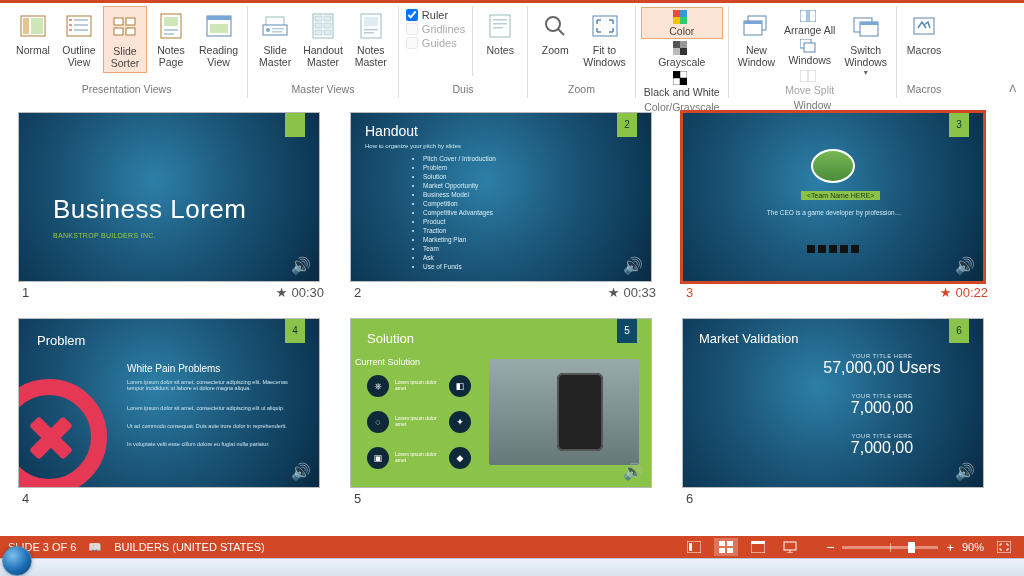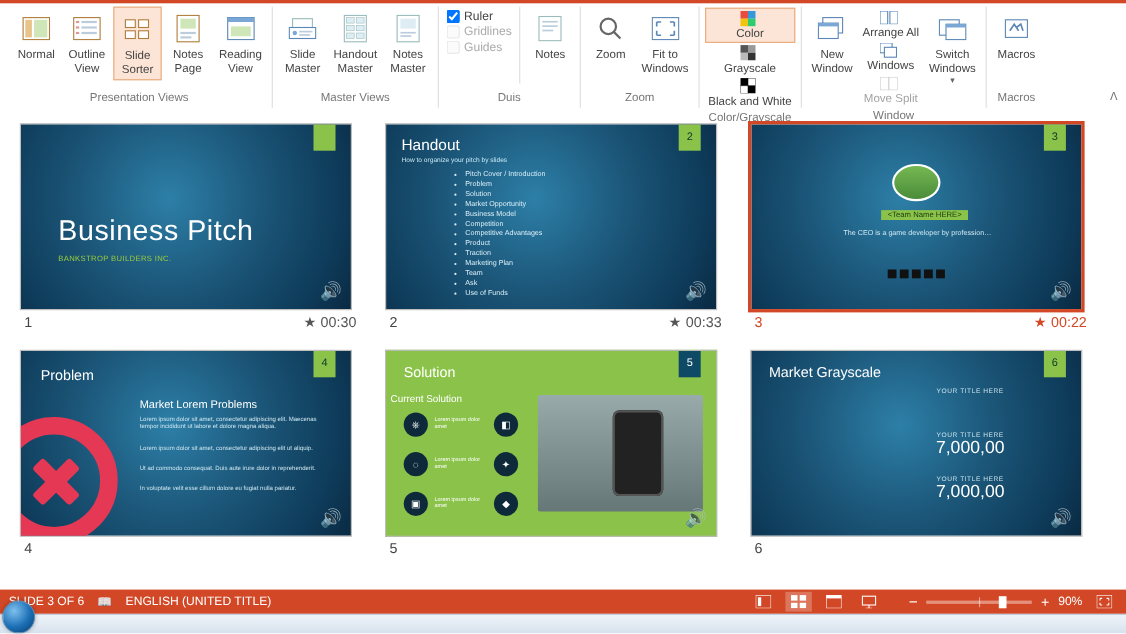--- a/index.html
+++ b/index.html
@@ -379,21 +379,21 @@
 
   <div class="collapse">ᐱ</div>
 </div>
 
 <div class="sorter">
   <div class="grid">
 
     <div class="slide-wrap">
       <div class="thumb">
         <div class="badge"></div>
-        <div class="s1-t">Business Pitch</div>
+        <div class="s1-t">Business Lorem</div>
         <div class="s1-s">BANKSTROP BUILDERS INC.</div>
         <div class="spk">🔊</div>
       </div>
       <div class="meta">
           <span class="num">1</span>
           <span><span class="star">★</span><span>00:30</span></span>
         </div>
     </div>
 
     <div class="slide-wrap">
@@ -443,21 +443,21 @@
           <span class="num" style="color:#d24726">3</span>
           <span><span class="star" style="color:#d24726">★</span><span>00:22</span></span>
         </div>
     </div>
 
     <div class="slide-wrap">
       <div class="thumb">
         <div class="badge" style="background:#8bc34a">4</div>
         <div class="s4-t">Problem</div>
         <div class="s4-x"></div>
-        <div class="s4-h">Market Lorem Problems</div>
+        <div class="s4-h">White Pain Problems</div>
         <div class="s4-p" style="top:60px">Lorem ipsum dolor sit amet, consectetur adipiscing elit. Maecenas tempor incididunt ut labore et dolore magna aliqua.</div>
         <div class="s4-p" style="top:86px">Lorem ipsum dolor sit amet, consectetur adipiscing elit ut aliquip.</div>
         <div class="s4-p" style="top:104px">Ut ad commodo consequat. Duis aute irure dolor in reprehenderit.</div>
         <div class="s4-p" style="top:122px">In voluptate velit esse cillum dolore eu fugiat nulla pariatur.</div>
         <div class="spk">🔊</div>
       </div>
       <div class="meta">
           <span class="num">4</span>
           <span></span>
         </div>
@@ -484,23 +484,24 @@
       </div>
       <div class="meta">
           <span class="num">5</span>
           <span></span>
         </div>
     </div>
 
     <div class="slide-wrap">
       <div class="thumb">
         <div class="badge">6</div>
-        <div class="s6-t">Market Grayscale</div>
+        <div class="s6-t">Market Validation</div>
         <div class="s6-b" style="top:34px">
             <div class="s6-l">YOUR TITLE HERE</div>
+            <div class="s6-v">57,000,00 Users</div>
           </div>
         <div class="s6-b" style="top:74px">
             <div class="s6-l">YOUR TITLE HERE</div>
             <div class="s6-v">7,000,00</div>
           </div>
         <div class="s6-b" style="top:114px">
             <div class="s6-l">YOUR TITLE HERE</div>
             <div class="s6-v">7,000,00</div>
           </div>
         <div class="spk">🔊</div>
@@ -510,21 +511,21 @@
           <span></span>
         </div>
     </div>
   </div>
 </div>
 
 <div class="status">
   <div class="l">
     <span>SLIDE 3 OF 6</span>
     <span style="opacity:.9">📖</span>
-    <span>ENGLISH (UNITED TITLE)</span>
+    <span>BUILDERS (UNITED STATES)</span>
   </div>
   <div class="r">
     <div class="vbtn">
         <svg width="14" height="12">
           <rect width="14" height="12" fill="none" stroke="#fff"></rect>
           <rect x="2" y="2" width="3" height="8" fill="#fff"></rect>
         </svg>
       </div>
     <div class="vbtn act">
         <svg width="14" height="12">

